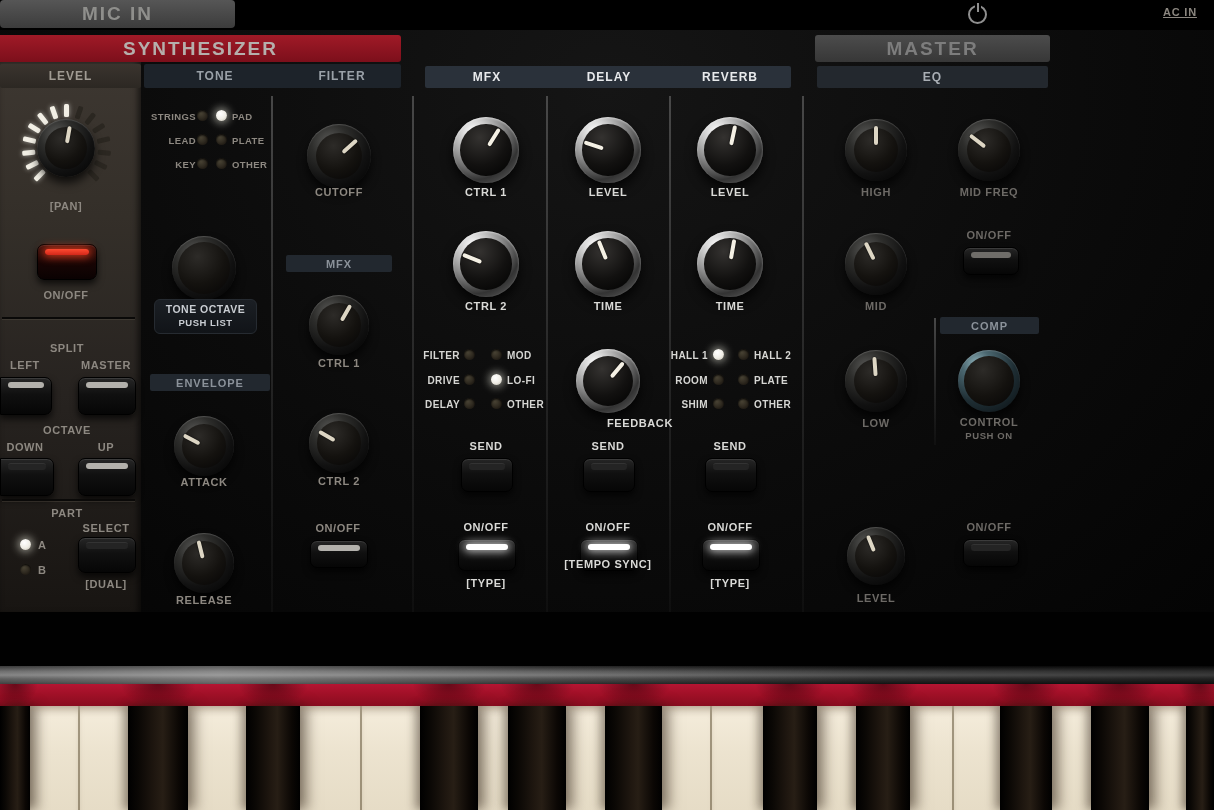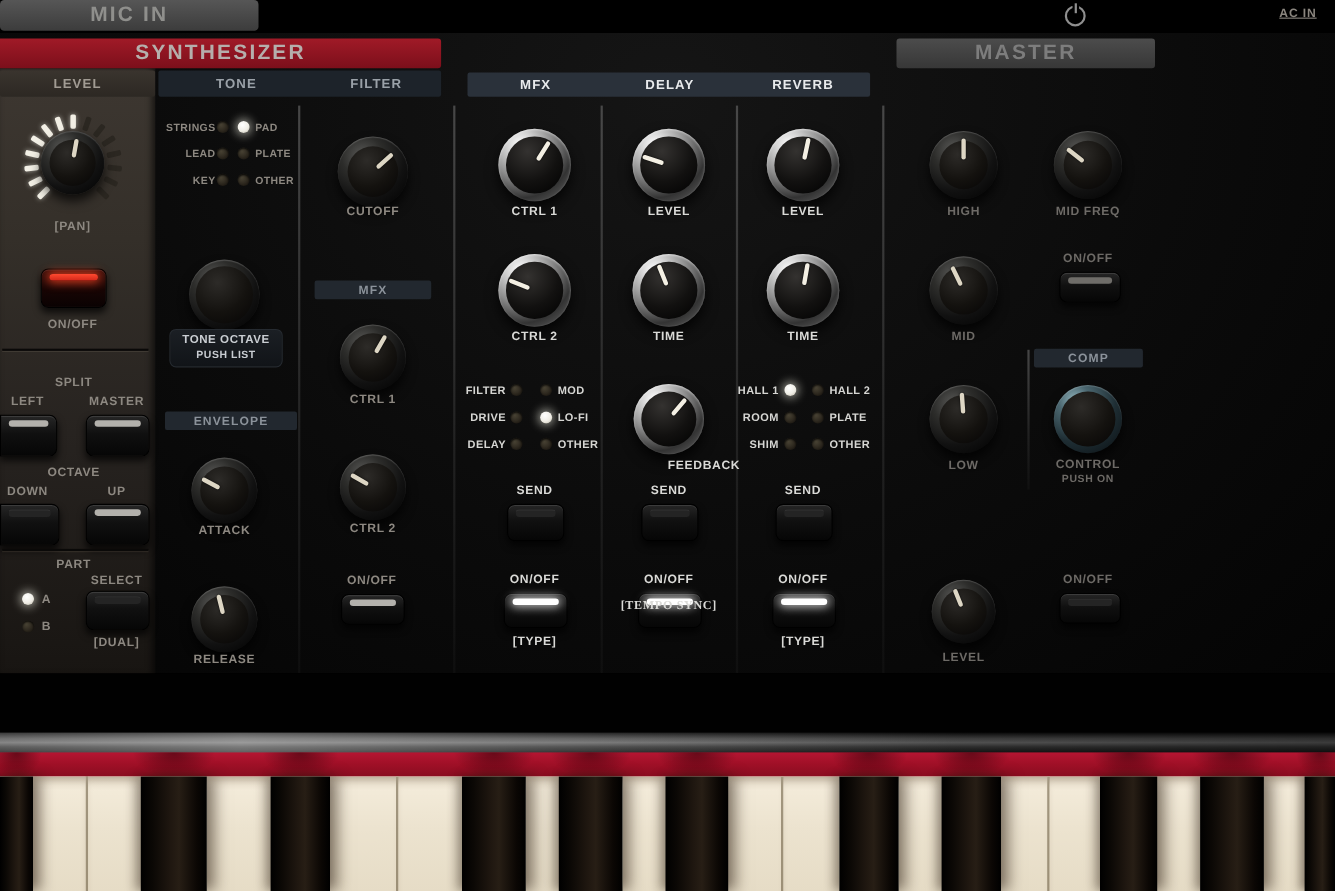--- a/index.html
+++ b/index.html
@@ -119,20 +119,23 @@
     </div>
   <div class="substrip" id="tfstrip">
     <span class="abs" style="left:0;width:142px;text-align:center;">TONE</span>
     <span class="abs" style="left:142px;width:112px;text-align:center;">FILTER</span>
   </div>
   <div class="substrip" id="testrip">
     <span class="abs" style="left:0;width:124px;text-align:center;">MFX</span>
     <span class="abs" style="left:122px;width:124px;text-align:center;">DELAY</span>
     <span class="abs" style="left:244px;width:122px;text-align:center;">REVERB</span>
   </div>
+  <div class="substrip" id="eqstrip">
+      <span>EQ</span>
+    </div>
   <div id="micbar">MIC IN</div>
 
   <div class="vline" style="left:271px;top:96px;height:516px;"></div>
   <div class="vline" style="left:412px;top:96px;height:516px;"></div>
   <div class="vline" style="left:546px;top:96px;height:516px;"></div>
   <div class="vline" style="left:669px;top:96px;height:516px;"></div>
   <div class="vline" style="left:802px;top:96px;height:516px;"></div>
   <div class="vline" style="left:934px;top:318px;height:127px;"></div>
 
   <div class="ring" id="levelring" style="left:18px;top:100px;width:96px;height:96px;">
@@ -308,21 +311,21 @@
     </div>
   <div class="lbl bright" style="left:640px;top:417px;">FEEDBACK</div>
   <div class="lbl bright" style="left:608px;top:440px;">SEND</div>
   <div class="pbtn" style="left:583px;top:458px;width:50px;height:32px;">
       <div class="strip s-dark"></div>
     </div>
   <div class="lbl bright" style="left:608px;top:521px;">ON/OFF</div>
   <div class="pbtn" style="left:580px;top:539px;width:56px;height:30px;">
       <div class="strip s-white"></div>
     </div>
-  <div class="lbl bright" style="left:608px;top:545px;font-family:Liberation Serif, serif;">[TEMPO SYNC]</div>
+  <div class="lbl bright" style="left:608px;top:558px;">[TEMPO SYNC]</div>
 
   <div class="knob chrome" style="left:697px;top:117px;width:66px;height:66px;">
       <div class="ind" style="transform:rotate(12deg);">
         <i></i>
       </div>
     </div>
   <div class="lbl bright" style="left:730px;top:186px;">LEVEL</div>
   <div class="knob chrome" style="left:697px;top:231px;width:66px;height:66px;">
       <div class="ind" style="transform:rotate(10deg);">
         <i></i>

